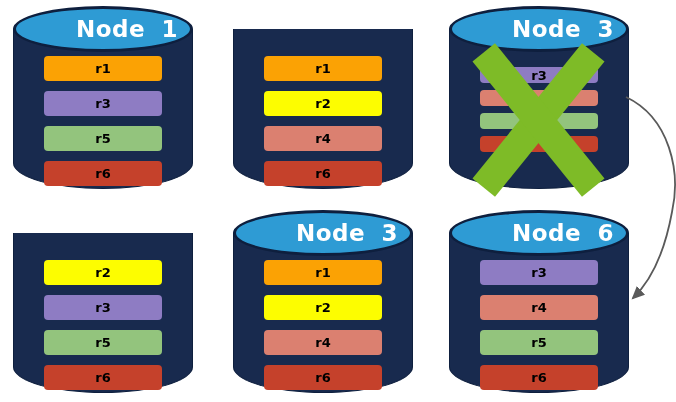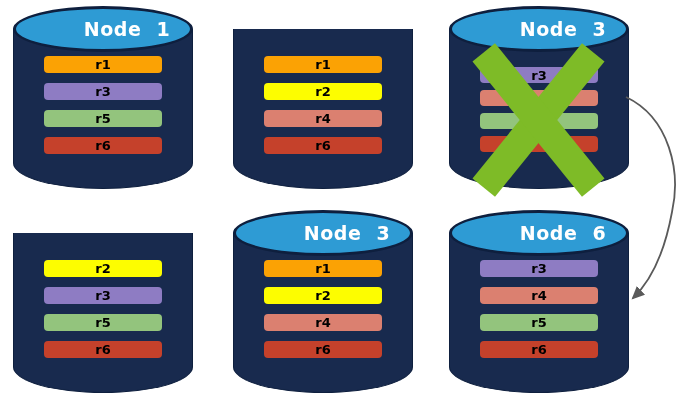--- a/index.html
+++ b/index.html
@@ -30,27 +30,27 @@
     position:absolute;left:0;right:0;top:0;height:46px;
     background:var(--cyl-top,#2E9BD4);
     border:3px solid var(--cyl-outline,#0E1F3E);
     border-radius:50%;
     box-sizing:border-box;
     display:flex;align-items:center;justify-content:center;
     z-index:2;
   }
   .node-title{
     color:var(--title-color,#fff);
-    font-size:19px;font-weight:bold;
+    font-size:23px;font-weight:bold;
     word-spacing:8px;letter-spacing:.5px;
     line-height:1;white-space:nowrap;margin-left:48px;
   }
   .bars{position:absolute;left:31px;right:31px;top:50px;z-index:3;}
   .bar{
-    height:17px;margin-bottom:10px;border-radius:4px;
+    height:25px;margin-bottom:10px;border-radius:4px;
     display:flex;align-items:center;justify-content:center;
   }
   .bar span{
     font-size:13px;font-weight:bold;
     color:var(--label-color,#000);line-height:1;
   }
   
   .node.failed .bars{top:61px;}
   .node.failed .bar{height:16px;margin-bottom:7px;}
 

